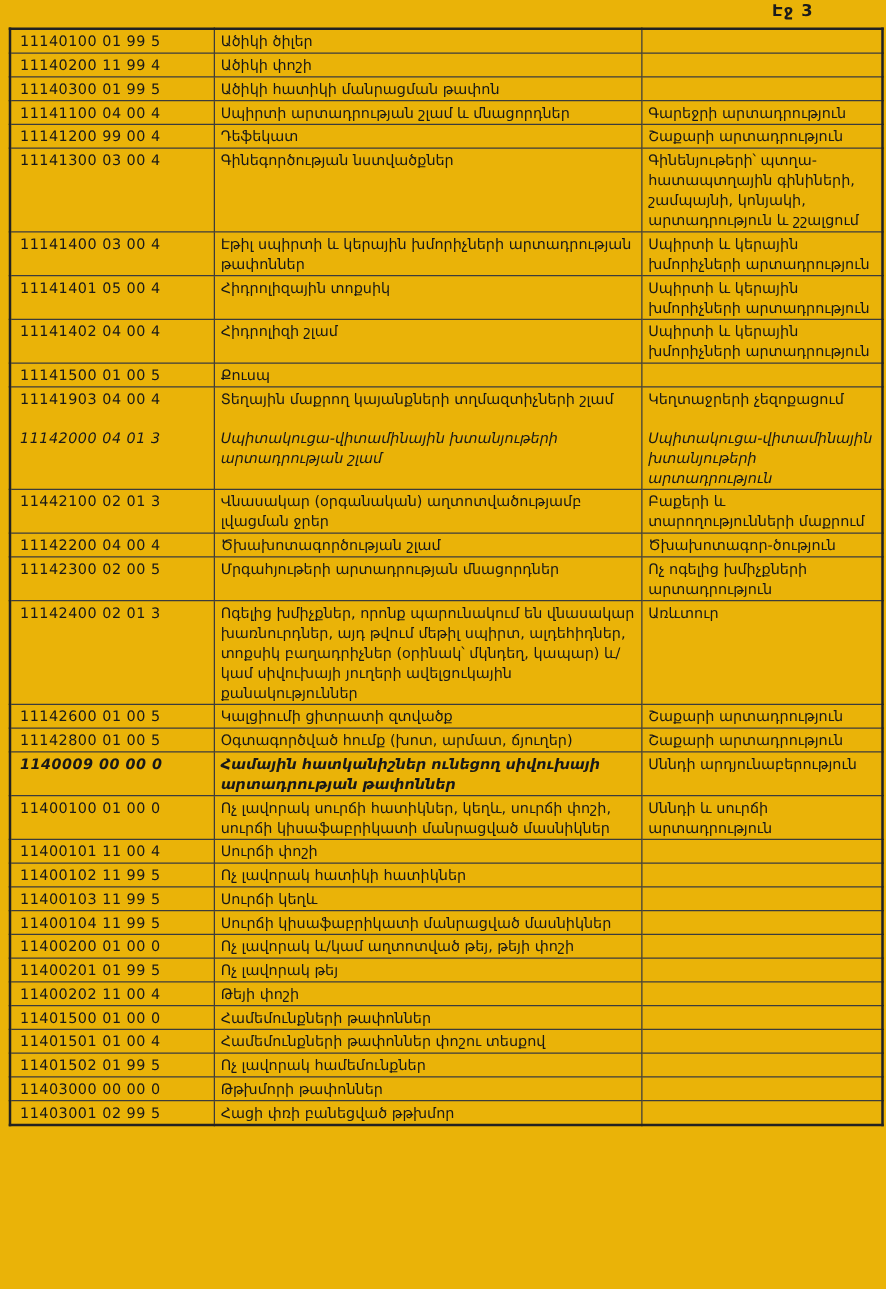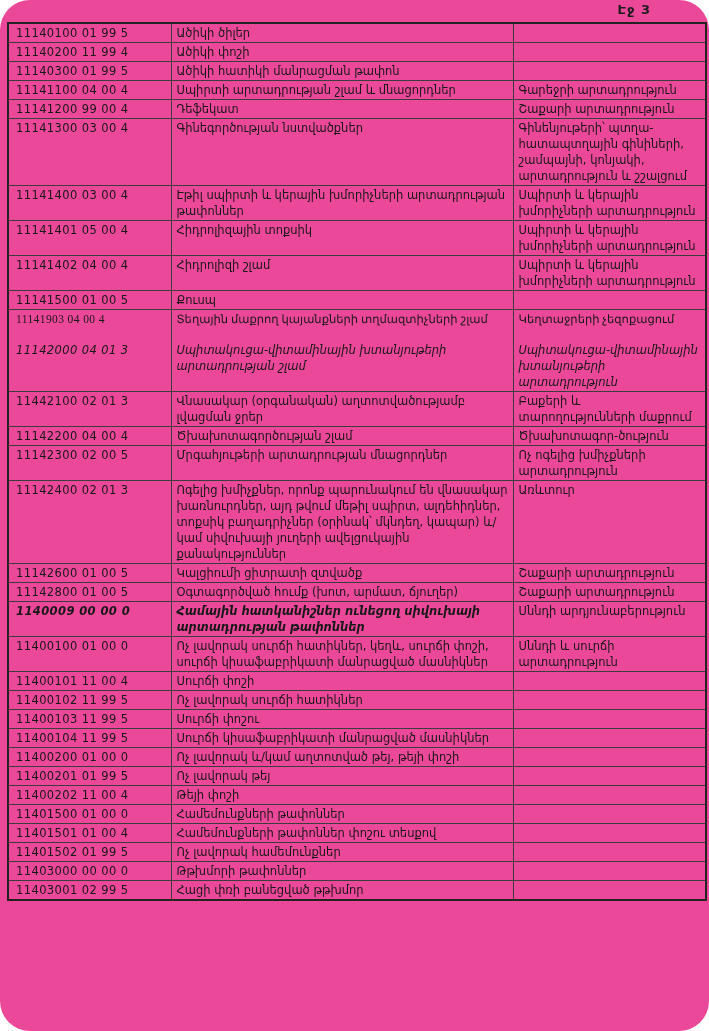--- a/index.html
+++ b/index.html
@@ -5,24 +5,23 @@
   html, body {
     margin: 0;
     padding: 0;
     background: #ffffff;
     font-family: "DejaVu Sans", sans-serif;
   }
   .page {
     position: relative;
     width: 709px;
     height: 1031px;
-    background: #ec4899;
+    background: #eab308;
     color: #161616;
     overflow: hidden;
-    border-radius: 30px;
   }
   .page-num {
     position: absolute;
     top: 2px;
     right: 58px;
     font-size: 13px;
     font-weight: bold;
     color: #1c1c1c;
     letter-spacing: 1px;
   }
@@ -51,21 +50,21 @@
     white-space: nowrap;
     letter-spacing: 0.4px;
     padding-left: 7px;
     margin-top: 16px;
   }
   tr.group td.c-code,
   tr.group td.c-desc {
     font-style: italic;
     font-weight: bold;
   }
-  tr.merge-bottom td { border-bottom: 0; font-family: Liberation Serif, serif; }
+  tr.merge-bottom td { border-bottom: 0; }
   tr.merge-top td { border-top: 0; padding-top: 14px; font-style: italic; }
 </style>
 </head>
 <body>
 
 <div class="page">
   <div class="page-num">Էջ 3</div>
 
   <table class="waste">
     <colgroup>
@@ -174,26 +173,26 @@
           <td class="c-desc">Ոչ լավորակ սուրճի հատիկներ, կեղև, սուրճի փոշի, սուրճի կիսաֆաբրիկատի մանրացված մասնիկներ</td>
           <td class="c-ind">Սննդի և սուրճի արտադրություն</td>
         </tr>
         <tr>
           <td class="c-code">11400101 11 00 4</td>
           <td class="c-desc">Սուրճի փոշի</td>
           <td class="c-ind"></td>
         </tr>
         <tr>
           <td class="c-code">11400102 11 99 5</td>
-          <td class="c-desc">Ոչ լավորակ սուրճի հատիկներ</td>
+          <td class="c-desc">Ոչ լավորակ հատիկի հատիկներ</td>
           <td class="c-ind"></td>
         </tr>
         <tr>
           <td class="c-code">11400103 11 99 5</td>
-          <td class="c-desc">Սուրճի փոշու</td>
+          <td class="c-desc">Սուրճի կեղև</td>
           <td class="c-ind"></td>
         </tr>
         <tr>
           <td class="c-code">11400104 11 99 5</td>
           <td class="c-desc">Սուրճի կիսաֆաբրիկատի մանրացված մասնիկներ</td>
           <td class="c-ind"></td>
         </tr>
         <tr>
           <td class="c-code">11400200 01 00 0</td>
           <td class="c-desc">Ոչ լավորակ և/կամ աղտոտված թեյ, թեյի փոշի</td>

